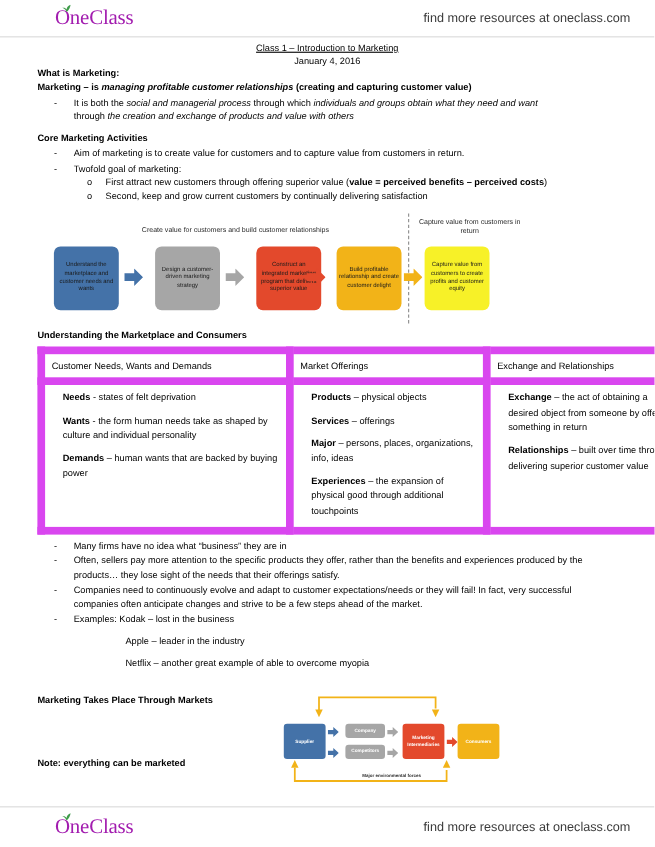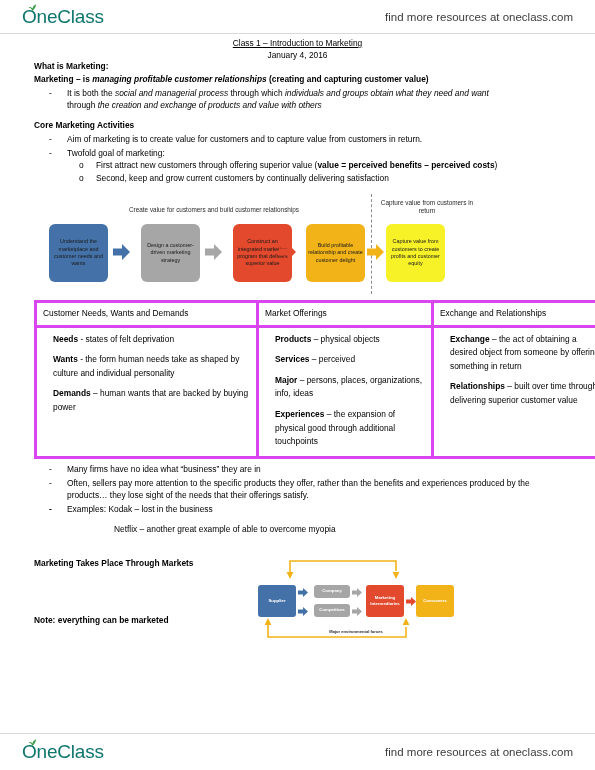--- a/index.html
+++ b/index.html
@@ -25,25 +25,26 @@
     display: flex;
     align-items: center;
     box-sizing: border-box;
     padding: 0 22px;
   }
   .brand-bar.top { top: 0; border-bottom: 1px solid #d9d9d9; }
   .brand-bar.bottom { top: 733px; height: 37px; border-top: 1px solid #d9d9d9; }
 
   .logo {
     position: relative;
-    font-family: Liberation Sans, sans-serif;
+    font-family: Liberation Serif, serif;
     font-size: 19px;
-    color: #0f766e;
+    color: #a21caf;
     letter-spacing: -0.2px;
     white-space: nowrap;
+    margin-left: 28px;
   }
   .logo .leaf {
     position: absolute;
     left: 6px;
     top: -2px;
     width: 9px;
     height: 7px;
     pointer-events: none;
   }
   .promo {
@@ -174,21 +175,21 @@
   }
 
   
   .tbl {
     margin-top: 4px;
     width: 527px;
     border-collapse: collapse;
     table-layout: fixed;
   }
   .tbl td, .tbl th {
-    border: 3px solid #d946ef;
+    border: 7px solid #d946ef;
     vertical-align: top;
     padding: 5px 6px 7px 6px;
     font-size: 8.4px;
     line-height: 1.62;
     text-align: left;
     font-weight: normal;
   }
   .tbl th { padding-top: 4px; padding-bottom: 4px; }
   .tbl .c1 { width: 207px; }
   .tbl .c2 { width: 160px; }
@@ -312,39 +313,40 @@
           </svg>
           <svg class="parrow" viewBox="0 0 17 16" style="left: 238px;">
             <path d="M0 4.5 H9 V0 L17 8 L9 16 V11.5 H0 Z" fill="#e3492c"></path>
           </svg>
           <svg class="parrow" viewBox="0 0 17 16" style="left: 326px;">
             <path d="M0 4.5 H9 V0 L17 8 L9 16 V11.5 H0 Z" fill="#f2b318"></path>
           </svg>
         </div>
     </div>
 
+    <div class="hl" style="margin-top:2px">Understanding the Marketplace and Consumers</div>
 
     <table class="tbl">
       <thead>
         <tr>
           <th class="c1">Customer Needs, Wants and Demands</th>
           <th class="c2">Market Offerings</th>
           <th class="c3">Exchange and Relationships</th>
         </tr>
       </thead>
       <tbody id="tbl-body">
           <tr>
             <td class="c1">
               <div class="cell-p"><span class="bold">Needs</span><span> - states of felt deprivation</span></div>
               <div class="cell-p"><span class="bold">Wants</span><span> - the form human needs take as shaped by culture and individual personality</span></div>
               <div class="cell-p"><span class="bold">Demands</span><span> – human wants that are backed by buying power</span></div>
             </td>
             <td class="c2">
               <div class="cell-p"><span class="bold">Products</span><span> – physical objects</span></div>
-              <div class="cell-p"><span class="bold">Services</span><span> – perceived</span></div>
+              <div class="cell-p"><span class="bold">Services</span><span> – offerings</span></div>
               <div class="cell-p"><span class="bold">Major</span><span> – persons, places, organizations, info, ideas</span></div>
               <div class="cell-p"><span class="bold">Experiences</span><span> – the expansion of physical good through additional touchpoints</span></div>
             </td>
             <td class="c3">
               <div class="cell-p"><span class="bold">Exchange</span><span> – the act of obtaining a desired object from someone by offering something in return</span></div>
               <div class="cell-p"><span class="bold">Relationships</span><span> – built over time through delivering superior customer value</span></div>
             </td>
           </tr>
         </tbody>
     </table>
@@ -353,26 +355,28 @@
     <div class="bul" style="margin-top:4px">
       <span class="mk">-</span>
       <span>Many firms have no idea what “business” they are in</span>
     </div>
     <div class="bul">
       <span class="mk">-</span>
       <span>Often, sellers pay more attention to the specific products they offer, rather than the benefits and experiences produced by the products… they lose sight of the needs that their offerings satisfy.</span>
     </div>
     <div class="bul">
       <span class="mk">-</span>
+      <span>Companies need to continuously evolve and adapt to customer expectations/needs or they will fail!  In fact, very successful companies often anticipate changes and strive to be a few steps ahead of the market.</span>
     </div>
     <div class="bul">
       <span class="mk">-</span>
       <span>Examples: Kodak – lost in the business</span>
     </div>
 
+    <div class="indent-lg">Apple – leader in the industry</div>
     <div class="indent-lg">Netflix – another great example of able to overcome myopia</div>
 
     <div class="hl" style="margin-top:21px; position:relative; height:90px;">
       <span>Marketing Takes Place Through Markets</span>
       <div class="note">Note: everything can be marketed</div>
 
       <div class="mkt">
         <svg viewBox="0 0 200 88" width="200" height="88" style="position:absolute;left:0;top:0">
 
           <path d="M34 16 L34 4 L140 4 L140 14" stroke="#f2b318" stroke-width="1.6" fill="none"></path>

